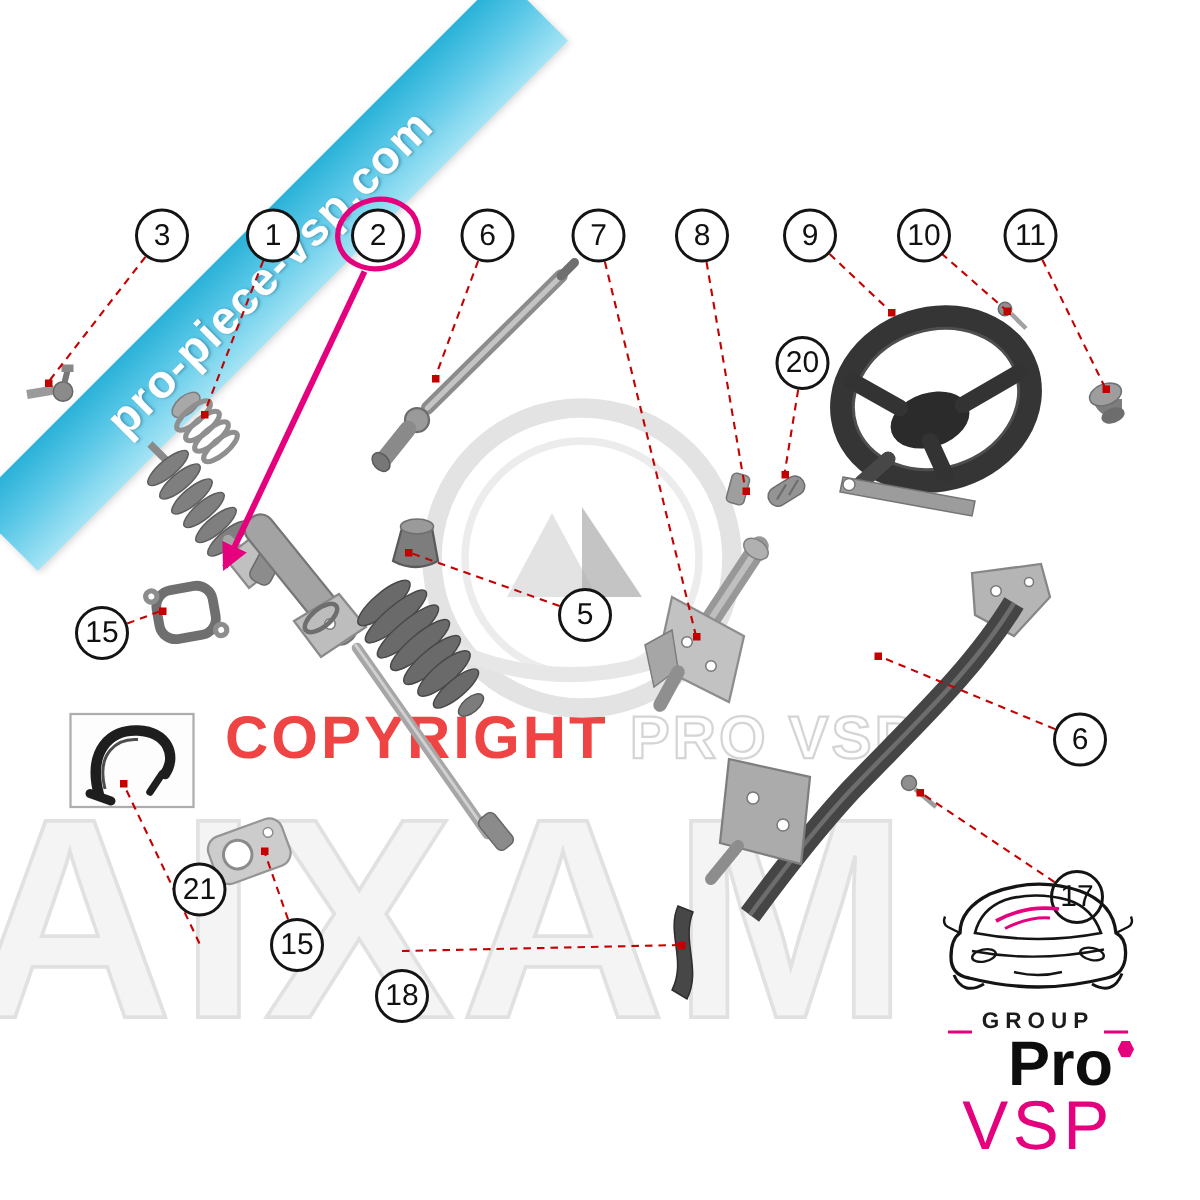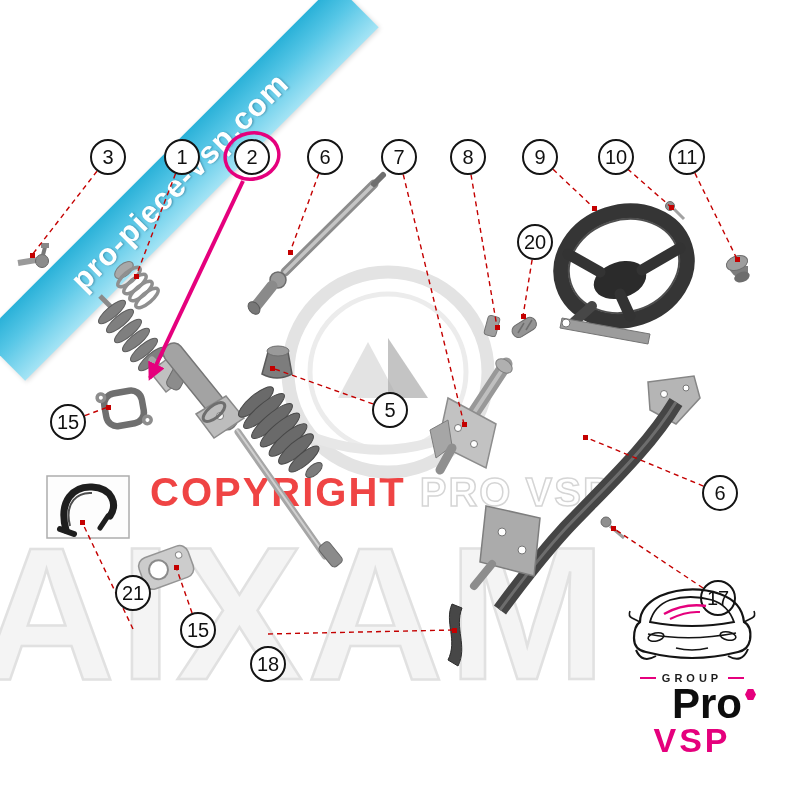--- a/index.html
+++ b/index.html
@@ -40,32 +40,32 @@
     background:#fff;border:2px solid #141414;box-sizing:border-box;
     display:flex;align-items:center;justify-content:center;
     font-size:20px;color:#111;z-index:5;transform:translate(-50%,-50%);
   }
   
   .brand{
     position:absolute;left:612px;top:578px;width:160px;z-index:6;text-align:center;
   }
   .brand .car{display:block;margin:0 auto;}
   .group-row{
-    display:flex;align-items:center;justify-content:center;gap:6px;
-    font-size:11px;letter-spacing:4px;font-weight:bold;color:#1c1c1c;margin-top:2px;
+    display:flex;align-items:flex-end;justify-content:center;gap:6px;
+    font-size:15px;letter-spacing:4px;font-weight:bold;color:#1c1c1c;margin-top:2px;
   }
   .group-row .gline{display:inline-block;width:16px;height:2px;background:#e5007d;}
   .pro-row{line-height:0.9;margin-top:1px;}
   .pro-row .pro{font-size:42px;font-weight:bold;color:#0d0d0d;margin-left:44px;}
   .pro-row .hex{
     display:inline-block;width:11px;height:11px;background:#e5007d;margin-left:3px;
     clip-path:polygon(25% 0,75% 0,100% 50%,75% 100%,25% 100%,0 50%);
     vertical-align:18px;
   }
-  .vsp{font-size:34px;font-weight:bold;color:#e5007d;letter-spacing:3px;line-height:0.9;margin-top:2px;}
+  .vsp{font-size:46px;font-weight:normal;color:#e5007d;letter-spacing:3px;line-height:0.9;margin-top:2px;}
 </style>
 </head>
 <body>
 
 <div class="stage">
 
   <div class="wm-layer">
     <div class="wm-aixam">AIXAM</div>
     <div class="wm-copy">
       <span class="c1">COPYRIGHT</span><span class="c2">PRO VSP</span>

